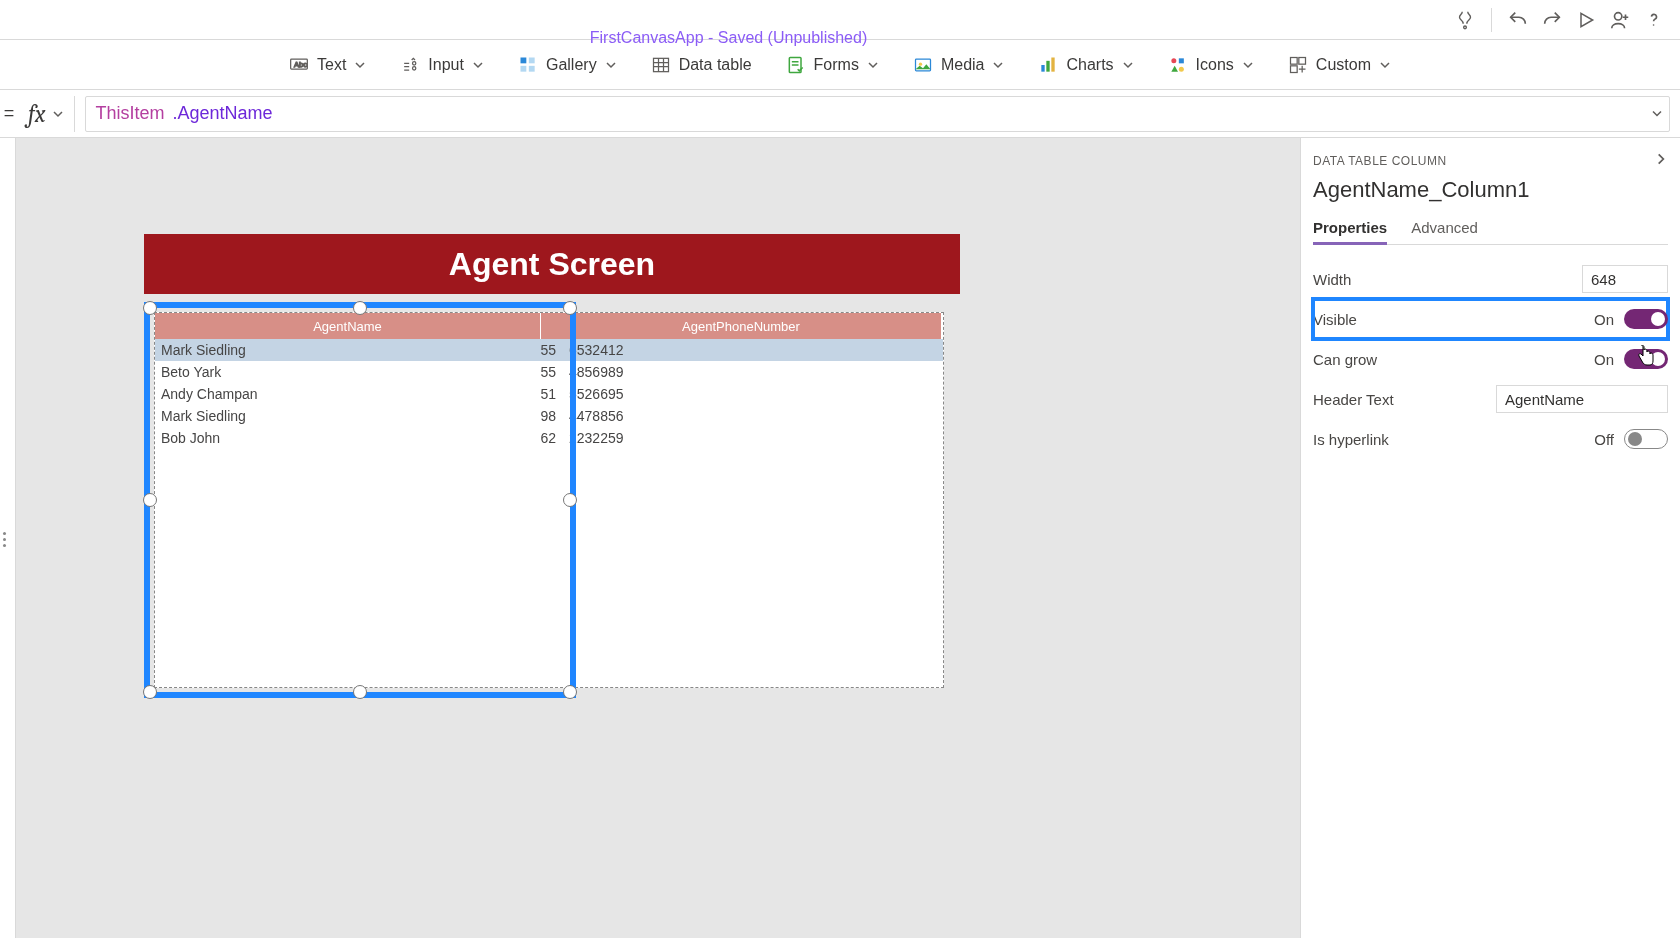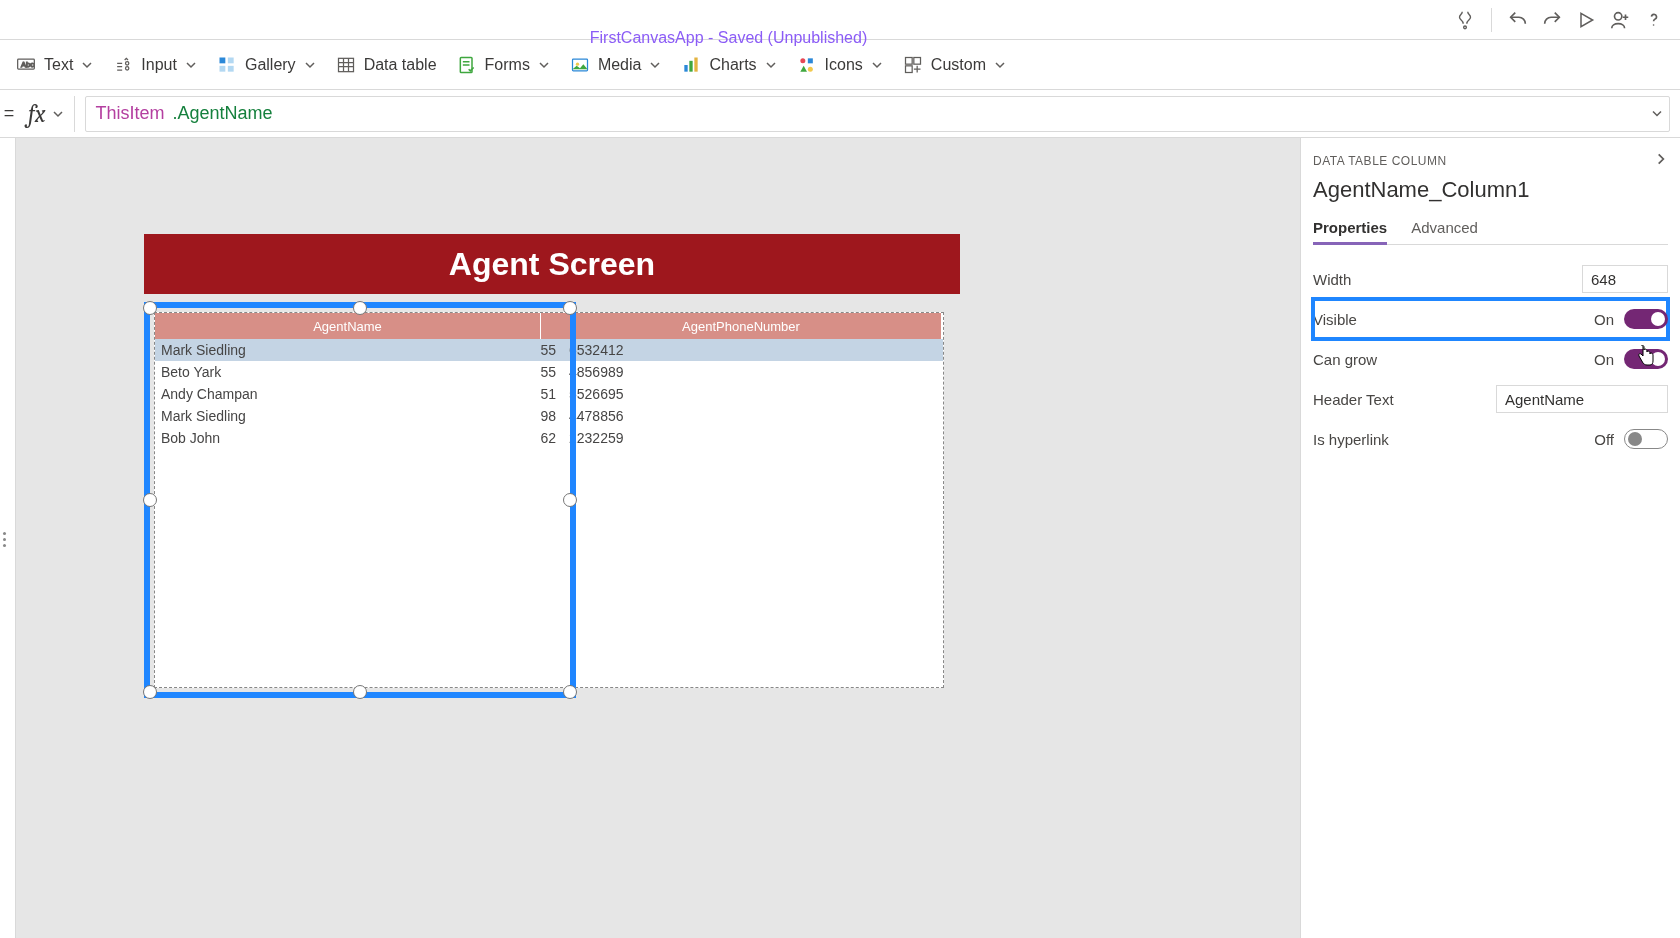--- a/index.html
+++ b/index.html
@@ -16,33 +16,33 @@
     --row-sel:#c4d4e4;
   }
   *{box-sizing:border-box;font-family:"Segoe UI",Arial,sans-serif;}
   html,body{margin:0;padding:0;width:1680px;height:938px;background:#fff;color:var(--text);}
   
   .topbar{height:40px;border-bottom:1px solid var(--border);display:flex;align-items:center;padding:0 14px;gap:10px;color:var(--muted);}
   .topbar .title{flex:1;text-align:center;font-size:16px;color:#8b5cf6;margin-top:37px;}
   .topbar .icn{width:24px;height:24px;display:inline-flex;align-items:center;justify-content:center;cursor:pointer;}
   .topbar .sep{width:1px;height:24px;background:var(--border);margin:0 4px;}
   
-  .ribbon{height:50px;border-bottom:1px solid var(--border);display:flex;align-items:center;padding:0 16px;gap:20px;font-size:16px;color:var(--text);}
+  .ribbon{height:50px;border-bottom:1px solid var(--border);display:flex;align-items:center;padding:0 16px;gap:34px;font-size:16px;color:var(--text);justify-content:center;}
   .ribbon .item{display:inline-flex;align-items:center;gap:8px;cursor:pointer;}
   .ribbon svg{flex:none;}
   .rib-ic{width:20px;height:20px;}
   .chev{width:12px;height:12px;}
   
   .fxbar{height:48px;border-bottom:1px solid var(--border);display:flex;align-items:center;padding:0 0 0 0;}
   .fxbar .eq{width:18px;text-align:center;font-size:18px;color:#3b3a39;}
   .fxbar .fxwrap{display:flex;align-items:center;gap:6px;padding:0 10px;border-right:1px solid var(--border);height:36px;}
   .fxbar .fxwrap .fxlabel{font-style:italic;font-family:Cambria,serif;font-size:24px;color:#3b3a39;}
   .fxbar .formula{flex:1;margin:0 10px;height:36px;border:1px solid var(--border);border-radius:2px;display:flex;align-items:center;padding:0 10px;font-family:Consolas,monospace;font-size:18px;position:relative;gap:8px;}
   .fxbar .formula .mono1{color:#b43fa0;}
-  .fxbar .formula .mono2{color:#15803d;}
+  .fxbar .formula .mono2{color:#6d28d9;}
   .fxbar .expand{position:absolute;right:6px;top:50%;transform:translateY(-50%);}
   
   .main{display:flex;height:calc(938px - 40px - 50px - 48px);}
   .left-gutter{width:16px;border-right:1px solid var(--border);background:#fff;position:relative;}
   .left-gutter::after{content:"";position:absolute;left:3px;top:50%;width:3px;height:3px;background:#888;border-radius:50%;box-shadow:0 -6px 0 #888,0 6px 0 #888;}
   .canvas-area{flex:1;background:var(--app-bg);position:relative;overflow:hidden;}
   .props-pane{width:380px;border-left:1px solid var(--border);background:var(--pane-bg);padding:14px 12px 0 12px;}
   
   .app-canvas{position:absolute;left:128px;top:96px;width:816px;}
   .app-header{height:60px;background:var(--hdr);color:#fff;font-size:32px;font-weight:700;display:flex;align-items:center;justify-content:center;}

